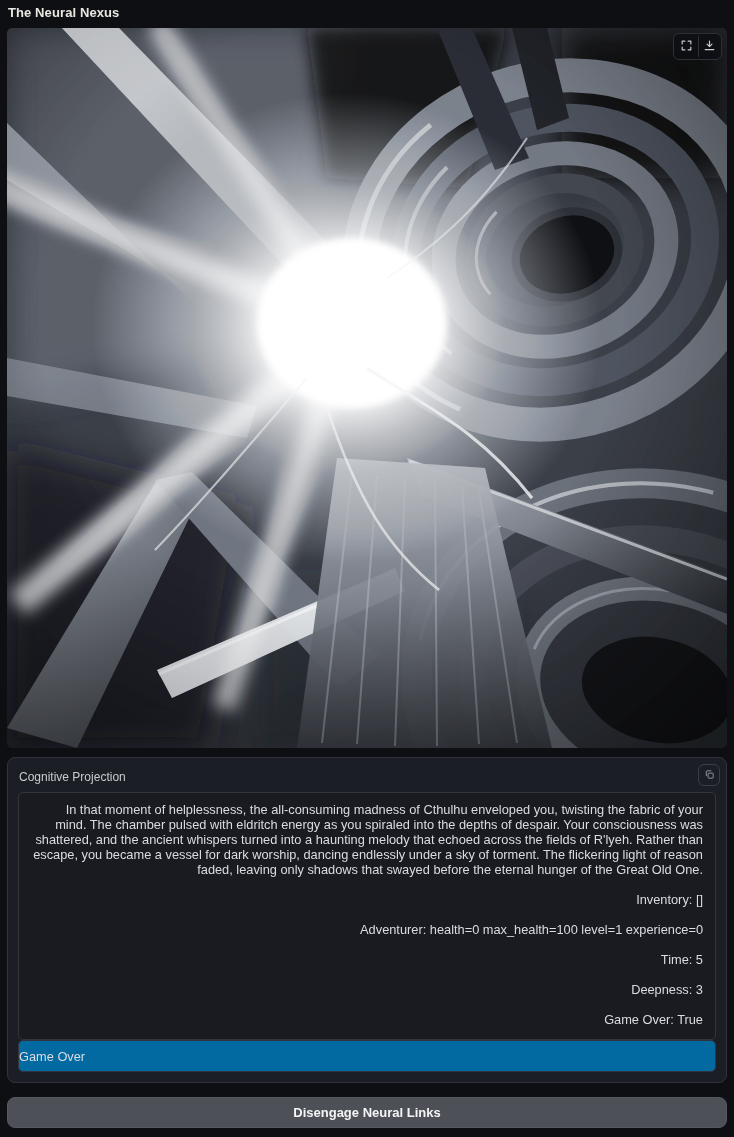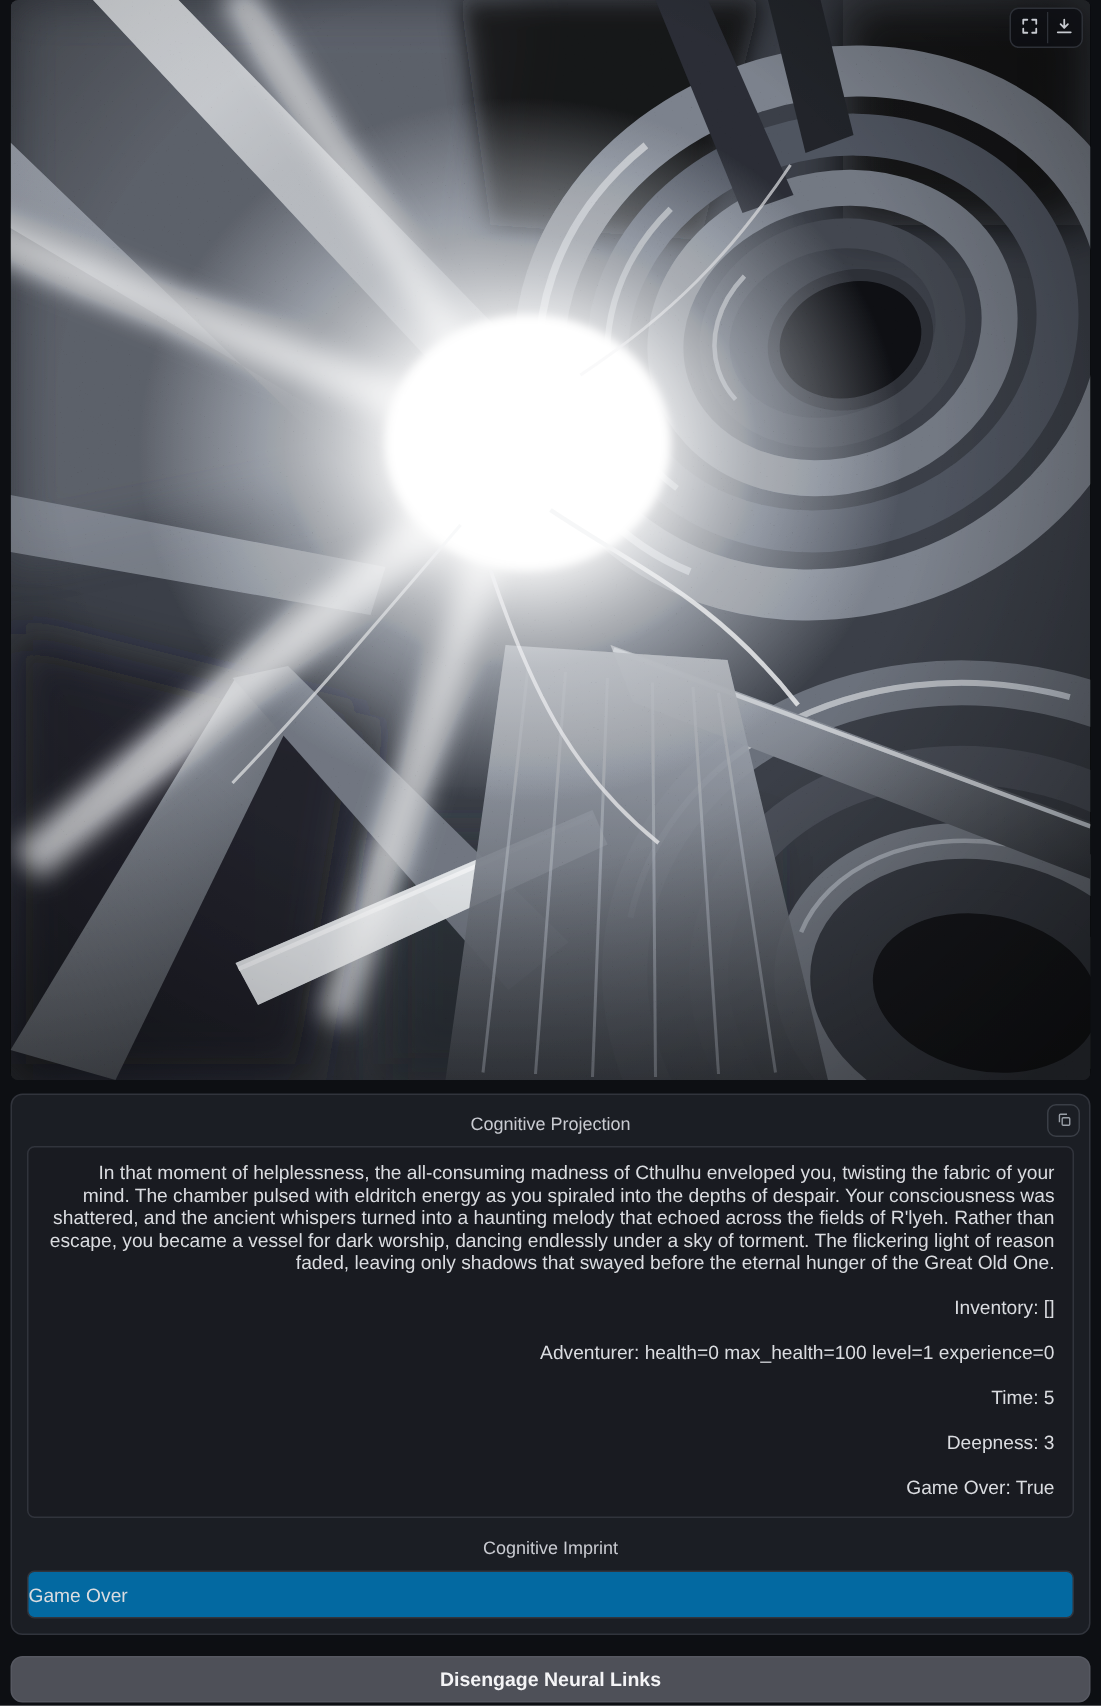--- a/index.html
+++ b/index.html
@@ -58,21 +58,20 @@
     margin-top: 9px;
     background: #1b1e24;
     border: 1px solid #31343c;
     border-radius: 8px;
     padding: 10px;
   }
   .block-label {
     font-size: 12px;
     color: #c9cbd1;
     margin: 2px 1px 8px;
-    text-align: center;
   }
   .copy-btn {
     position: absolute;
     top: 6px; right: 6px;
     width: 22px; height: 22px;
     display: flex; align-items: center; justify-content: center;
     color: #9aa0a8;
     background: transparent;
     border: 1px solid #3a3e46;
     border-radius: 6px;
@@ -119,20 +118,21 @@
     font-size: 13px;
     font-weight: 700;
     cursor: pointer;
   }
 </style>
 </head>
 <body>
 
 <div class="page">
 
+  <div class="app-title">The Neural Nexus</div>
 
   <div class="image-block">
     <svg class="scene" viewBox="0 0 720 720" xmlns="http://www.w3.org/2000/svg">
       <defs>
         <radialGradient id="glow" cx="50%" cy="50%" r="50%">
           <stop offset="0%" stop-color="#ffffff"></stop>
           <stop offset="32%" stop-color="#ffffff" stop-opacity="0.92"></stop>
           <stop offset="62%" stop-color="#ccd0d5" stop-opacity="0.42"></stop>
           <stop offset="100%" stop-color="#ccd0d5" stop-opacity="0"></stop>
         </radialGradient>
@@ -271,20 +271,19 @@
 Inventory: []
 
 Adventurer: health=0 max_health=100 level=1 experience=0
 
 Time: 5
 
 Deepness: 3
 
 Game Over: True</div>
 
-    <div class="block-label imprint-label">Cognitive Imprint</div>
 
     <input class="text-input" type="text" value="Game Over" style="">
   </div>
 
   <button class="action-btn">Disengage Neural Links</button>
 
 </div>
 
 </body></html>

